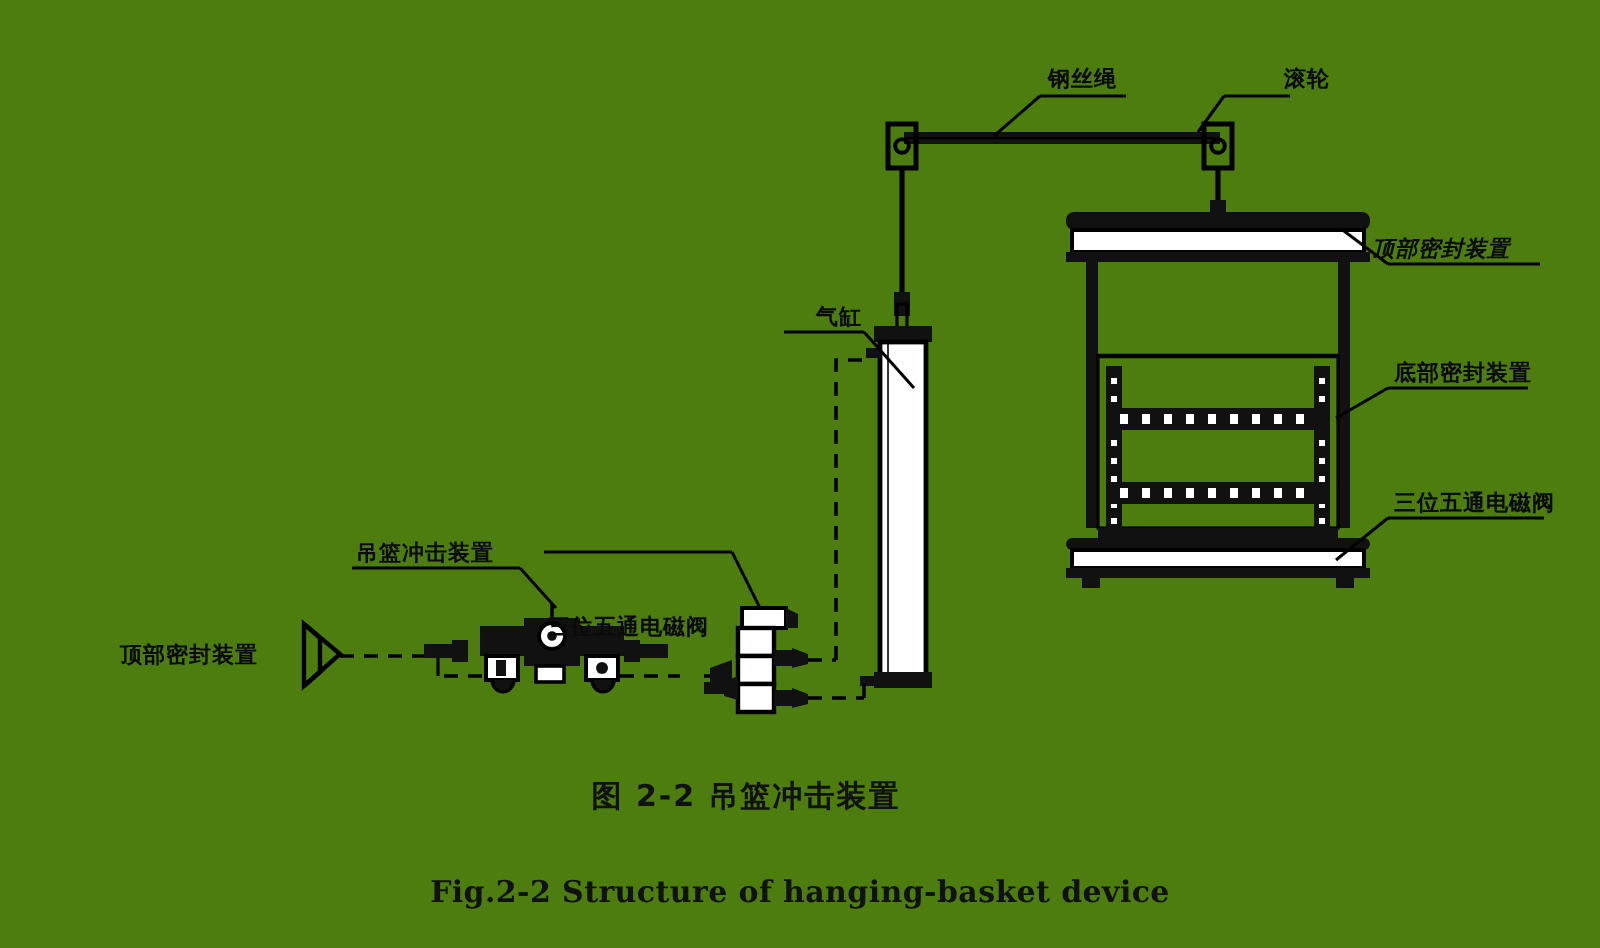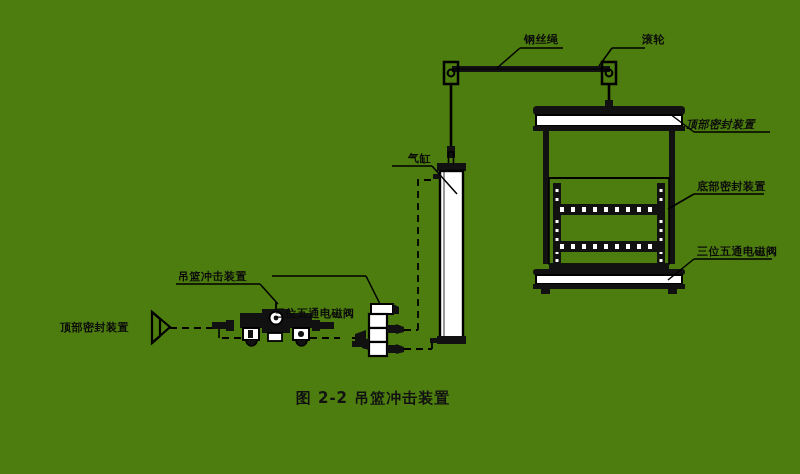--- a/index.html
+++ b/index.html
@@ -279,14 +279,15 @@
   <div class="lbl" style="left:642px; top:33px;">滚轮</div>
   <div class="lbl" style="left:686px; top:118px;font-style:italic;">顶部密封装置</div>
   <div class="lbl" style="left:697px; top:180px;">底部密封装置</div>
   <div class="lbl" style="left:697px; top:245px;">三位五通电磁阀</div>
   <div class="lbl" style="left:408px; top:152px;">气缸</div>
   <div class="lbl" style="left:274px; top:262px;margin-top:45px;">三位五通电磁阀</div>
   <div class="lbl" style="left:178px; top:270px;">吊篮冲击装置</div>
   <div class="lbl" style="left:60px; top:321px;">顶部密封装置</div>
 
   <div class="caption-cn" style="top:389px;">图 2-2 吊篮冲击装置</div>
+  <div class="caption-en" style="top:437px;">Fig.2-2 Structure of hanging-basket device</div>
 
 </div>
 
 </body></html>

